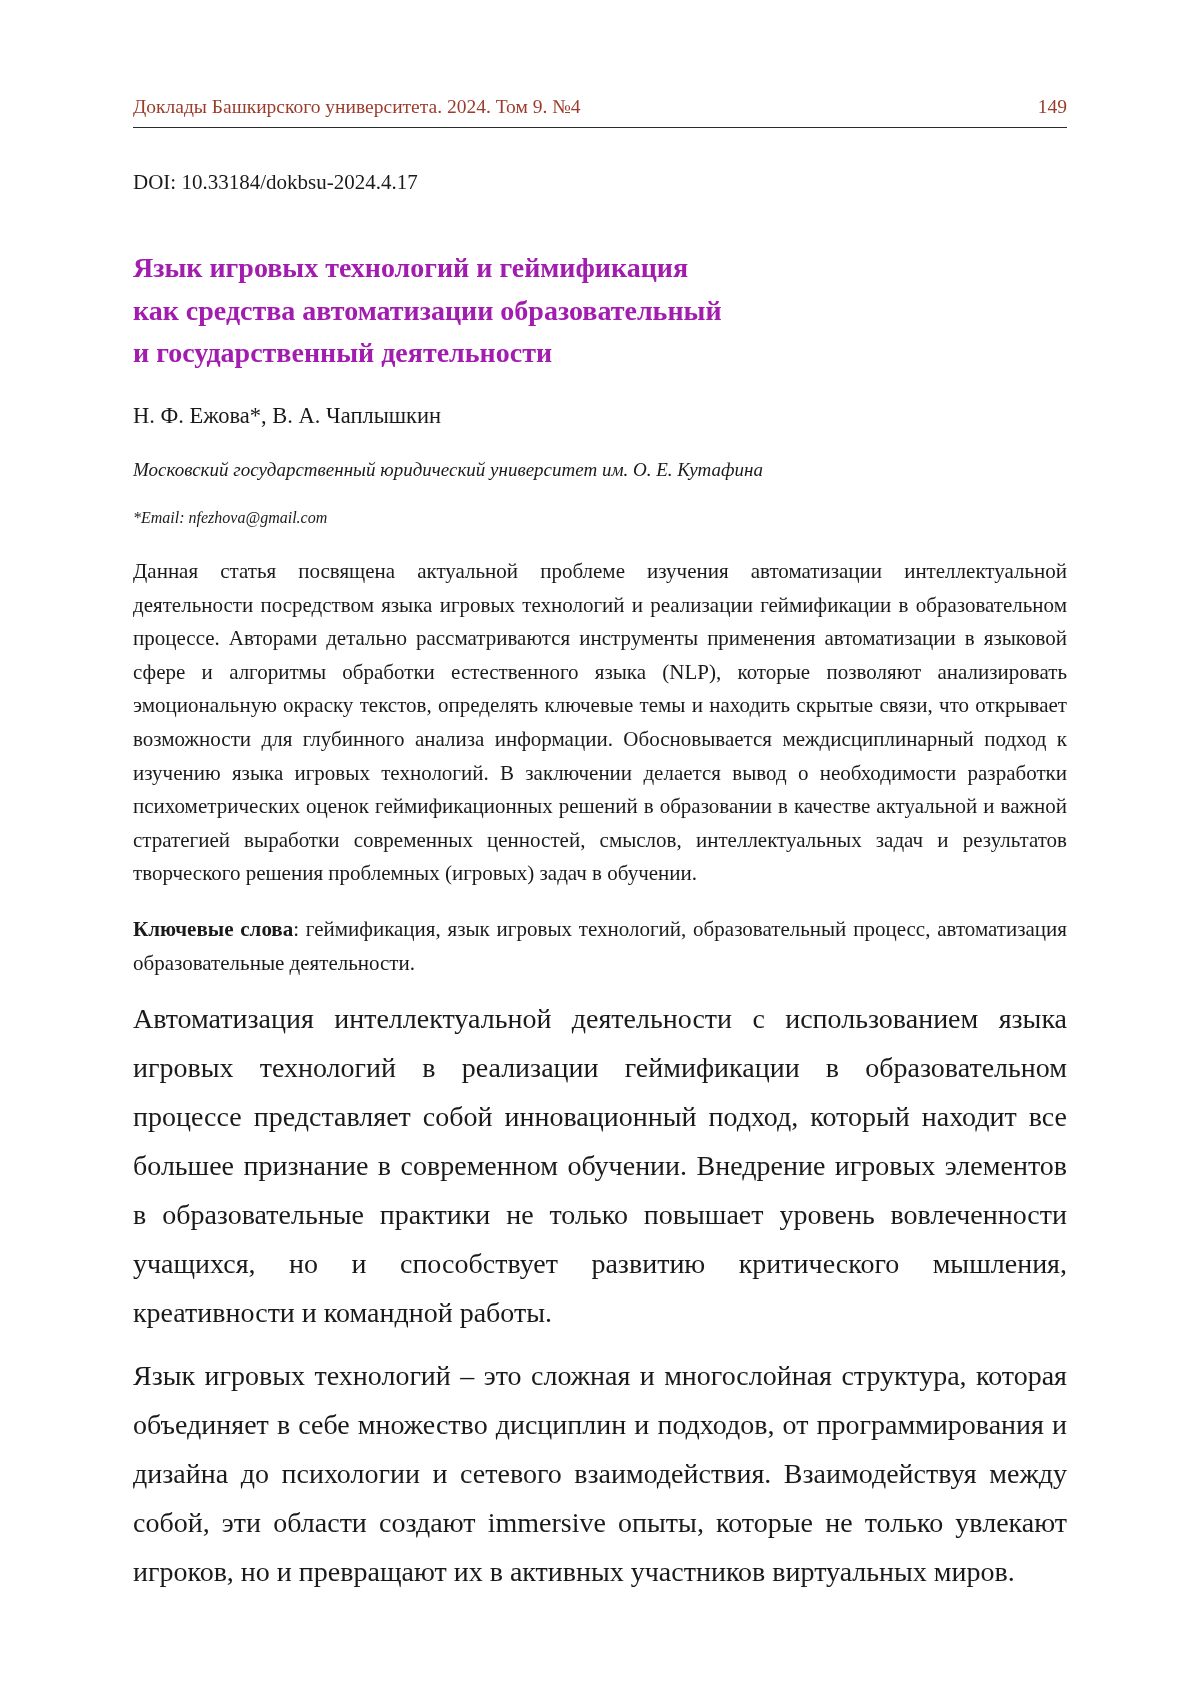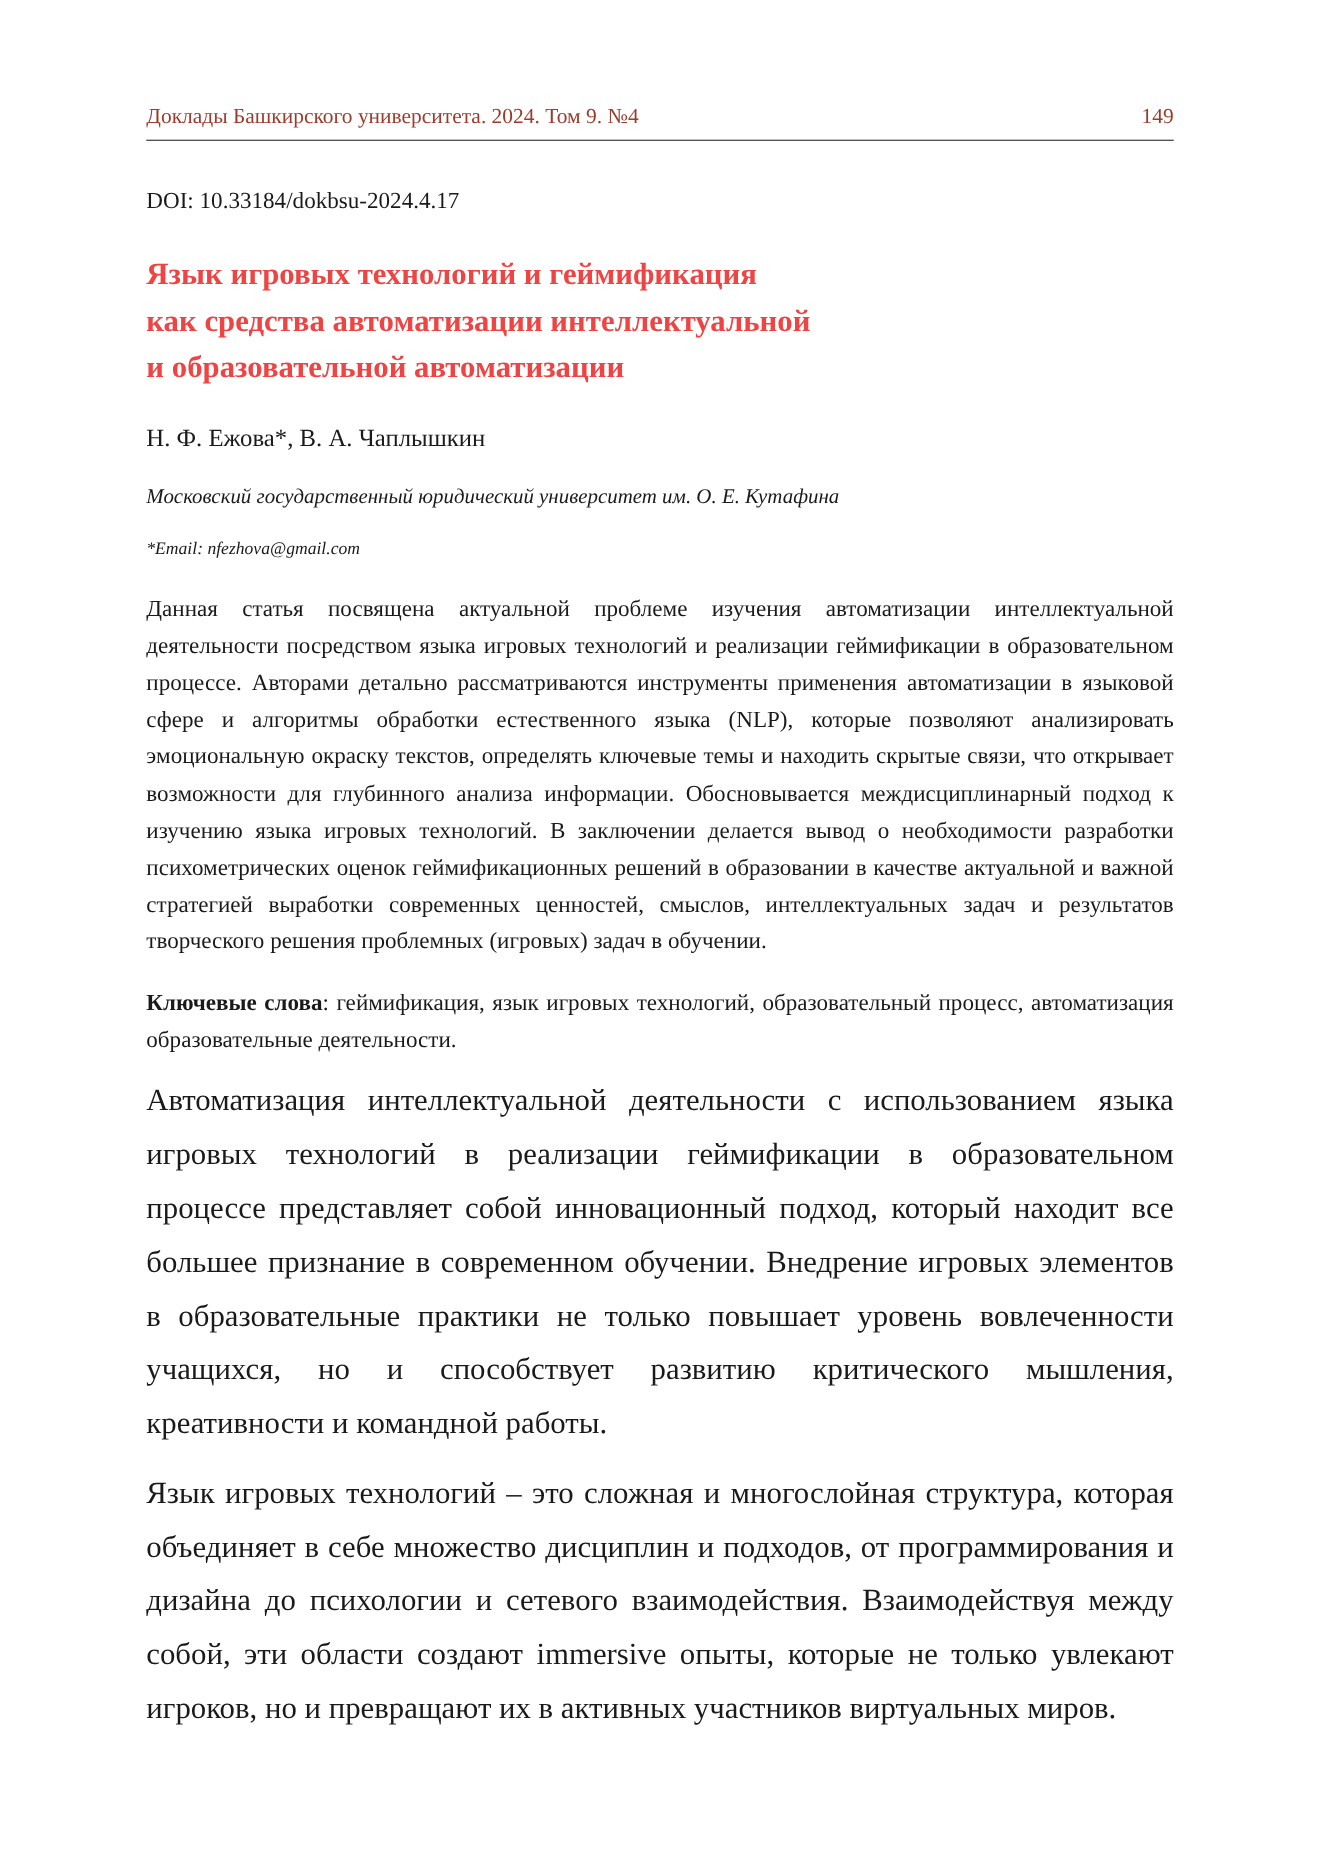--- a/index.html
+++ b/index.html
@@ -25,25 +25,25 @@
     font-size: 19.5px;
     padding-bottom: 9px;
     border-bottom: 1.5px solid #2b2b2b;
   }
   .doi {
     margin-top: 42px;
     font-size: 21px;
     color: #1a1a1a;
   }
   .title {
-    margin-top: 34px;
+    margin-top: 52px;
     font-size: 28px;
     font-weight: bold;
     line-height: 1.52;
-    color: #ef4444;
+    color: #a21caf;
   }
   .authors {
     margin-top: 28px;
     font-size: 22.5px;
     font-weight: normal;
   }
   .affiliation {
     margin-top: 26px;
     font-size: 19px;
     font-style: italic;
@@ -84,22 +84,22 @@
 
   <div class="running-head">
     <span>Доклады Башкирского университета. 2024. Том 9. №4</span>
     <span>149</span>
   </div>
 
   <div class="doi">DOI: 10.33184/dokbsu-2024.4.17</div>
 
   <h1 class="title">
     <span>Язык игровых технологий и геймификация</span><br>
-    <span>как средства автоматизации интеллектуальной</span><br>
-    <span>и образовательной автоматизации</span>
+    <span>как средства автоматизации образовательный</span><br>
+    <span>и государственный деятельности</span>
   </h1>
 
   <div class="authors">Н. Ф. Ежова*, В. А. Чаплышкин</div>
 
   <div class="affiliation">
     <span>Московский государственный юридический университет им. О. Е. Кутафина</span><br>
   </div>
 
 
   <div class="email">*Email: nfezhova@gmail.com</div>

